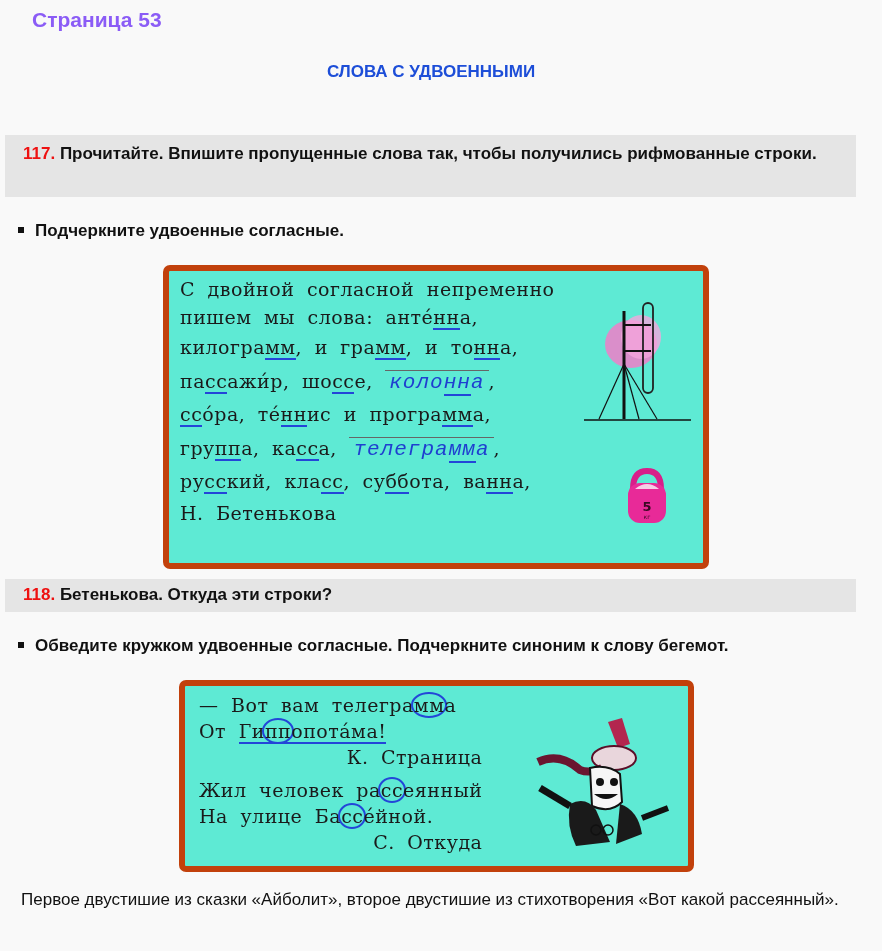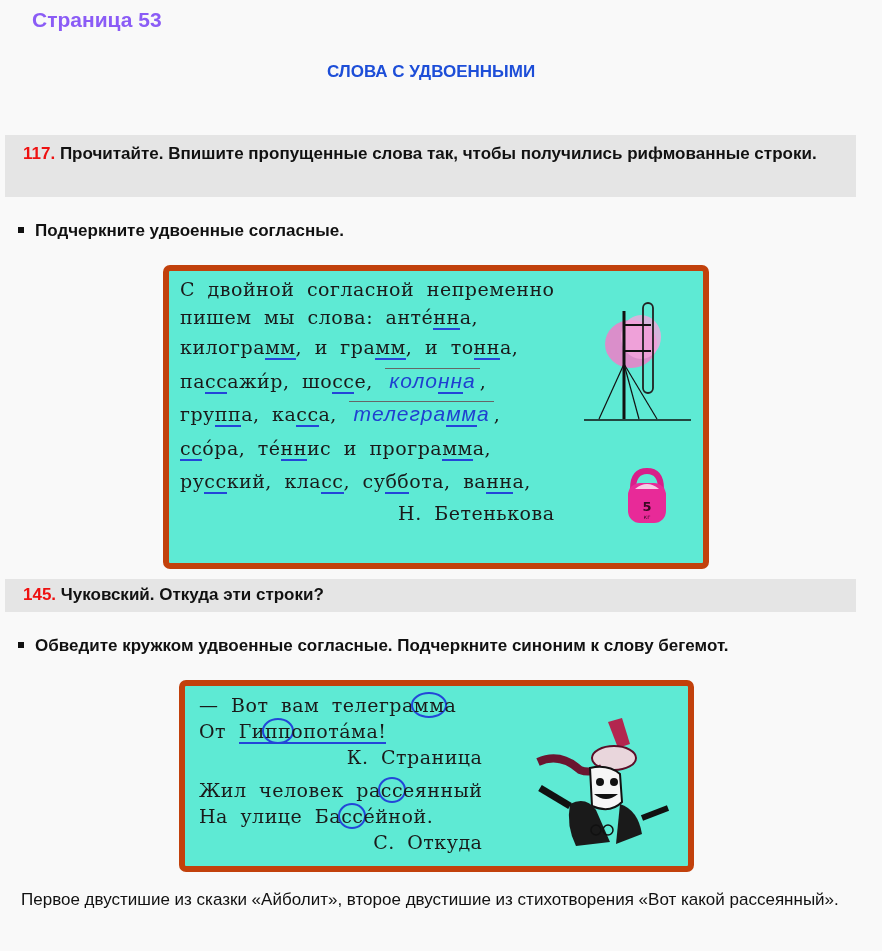--- a/index.html
+++ b/index.html
@@ -46,25 +46,25 @@
     color: #1a1a1a;
   }
   .card1 { left: 163px; top: 265px; width: 534px; height: 292px; }
   .card2 { left: 179px; top: 680px; width: 503px; height: 180px; }
 
   .poem1 { position: absolute; left: 11px; top: 4px; font-size: 19px; letter-spacing: 0.5px; }
   .poem1 .line { height: 33.5px; line-height: 33.5px; white-space: nowrap; word-spacing: 6px; }
   .poem1 .line.tight { height: 28px; line-height: 28px; }
   .u { border-bottom: 2.5px solid #2346d8; text-align: right; }
   .hand {
-    display: inline-block; font-family: Liberation Sans, sans-serif; font-style: italic;
+    display: inline-block; font-family: Liberation Mono, monospace; font-style: italic;
     color: #1f3fd0; border-top: 1px solid #666; padding: 0 4px;
     letter-spacing: 1px; line-height: 24px; font-size: 21px;
   }
-  .author1 { text-align: right; padding-right: 0; }
+  .author1 { text-align: left; padding-right: 0; }
 
   .poem2 { position: absolute; left: 14px; top: 6px; font-size: 19px; letter-spacing: 0.5px; }
   .poem2 .line { height: 26px; line-height: 26px; white-space: nowrap; word-spacing: 6px; }
   .poem2 .author { text-align: right; }
   .gap { height: 7px; }
   .circ {
     border: 2px solid #2346d8; border-radius: 50%;
     padding: 0 1px; margin: 0 -3px;
   }
   .ul-long { border-bottom: 2.5px solid #2346d8; }
@@ -96,22 +96,22 @@
 <div class="bullet b1">
   <span class="sq"></span><span>Подчеркните удвоенные согласные.</span>
 </div>
 
 <div class="card card1">
   <div class="poem1">
     <div class="line tight">С двойной согласной непременно</div>
     <div class="line tight">пишем мы слова: анте́<span class="u">нн</span>а,</div>
     <div class="line">килогра<span class="u">мм</span>, и гра<span class="u">мм</span>, и то<span class="u">нн</span>а,</div>
     <div class="line">па<span class="u">сс</span>ажи́р, шо<span class="u">сс</span>е, <span class="hand">коло<span class="u">нн</span>а</span>,</div>
+    <div class="line"><span class="u">сс</span>óра, те́<span class="u">нн</span>ис и програ<span class="u">мм</span>а,</div>
     <div class="line">гру<span class="u">пп</span>а, ка<span class="u">сс</span>а, <span class="hand">телегра<span class="u">мм</span>а</span>,</div>
-    <div class="line"><span class="u">сс</span>óра, те́<span class="u">нн</span>ис и програ<span class="u">мм</span>а,</div>
     <div class="line">ру<span class="u">сс</span>кий, кла<span class="u">сс</span>, су<span class="u">бб</span>ота, ва<span class="u">нн</span>а,</div>
     <div class="line tight author1" style="padding-right:0;">Н. Бетенькова</div>
   </div>
 
   <svg class="illus-antenna" viewBox="0 0 115 142">
     <ellipse cx="52" cy="55" rx="26" ry="24" fill="#f07ec8" opacity="0.85"></ellipse>
     <ellipse cx="62" cy="48" rx="20" ry="22" fill="#f4a6dc" opacity="0.8"></ellipse>
     <line x1="45" y1="22" x2="45" y2="130" stroke="#111" stroke-width="3"></line>
     <rect x="64" y="14" width="10" height="90" rx="5" fill="none" stroke="#222" stroke-width="1.8"></rect>
     <line x1="45" y1="36" x2="72" y2="36" stroke="#111" stroke-width="2"></line>
@@ -126,21 +126,21 @@
     <path d="M8 22 Q8 4 22 4 Q36 4 36 22" fill="none" stroke="#d81e8a" stroke-width="6"></path>
     <rect x="3" y="16" width="38" height="40" rx="12" fill="#e82a98"></rect>
     <path d="M10 22 Q22 12 34 22" fill="#f7cfe6"></path>
     <text x="22" y="44" font-size="13" text-anchor="middle" fill="#3a0a22" font-family="DejaVu Sans, sans-serif" font-weight="bold">5</text>
     <text x="22" y="52" font-size="6" text-anchor="middle" fill="#3a0a22" font-family="DejaVu Sans, sans-serif">кг</text>
   </svg>
 </div>
 
 <div class="task-box task2">
   <div class="inner">
-    <span class="num">145.</span><span> Чуковский. Откуда эти строки?</span>
+    <span class="num">118.</span><span> Бетенькова. Откуда эти строки?</span>
   </div>
 </div>
 
 <div class="bullet b2">
   <span class="sq"></span><span>Обведите кружком удвоенные согласные. Подчеркните синоним к слову бегемот.</span>
 </div>
 
 <div class="card card2">
   <div class="poem2">
     <div class="line">— Вот вам телегра<span class="circ">мм</span>а</div>

